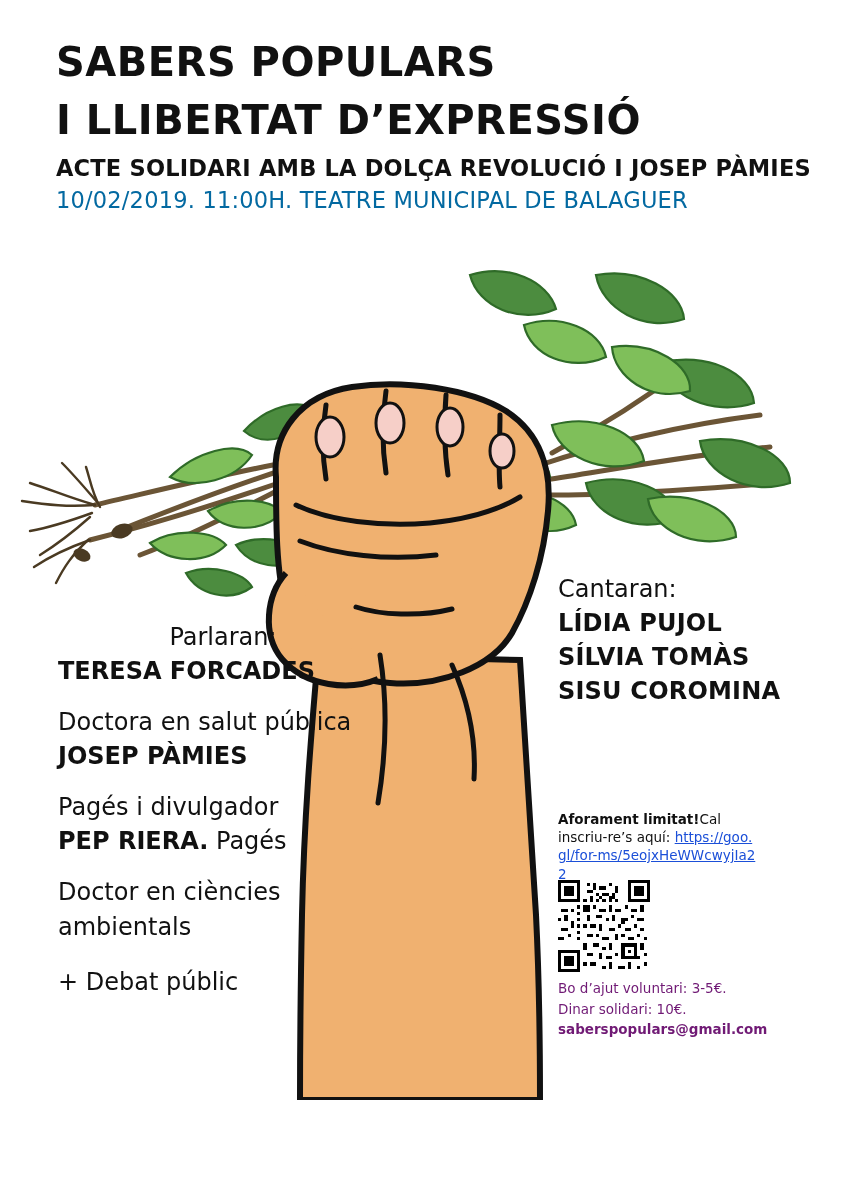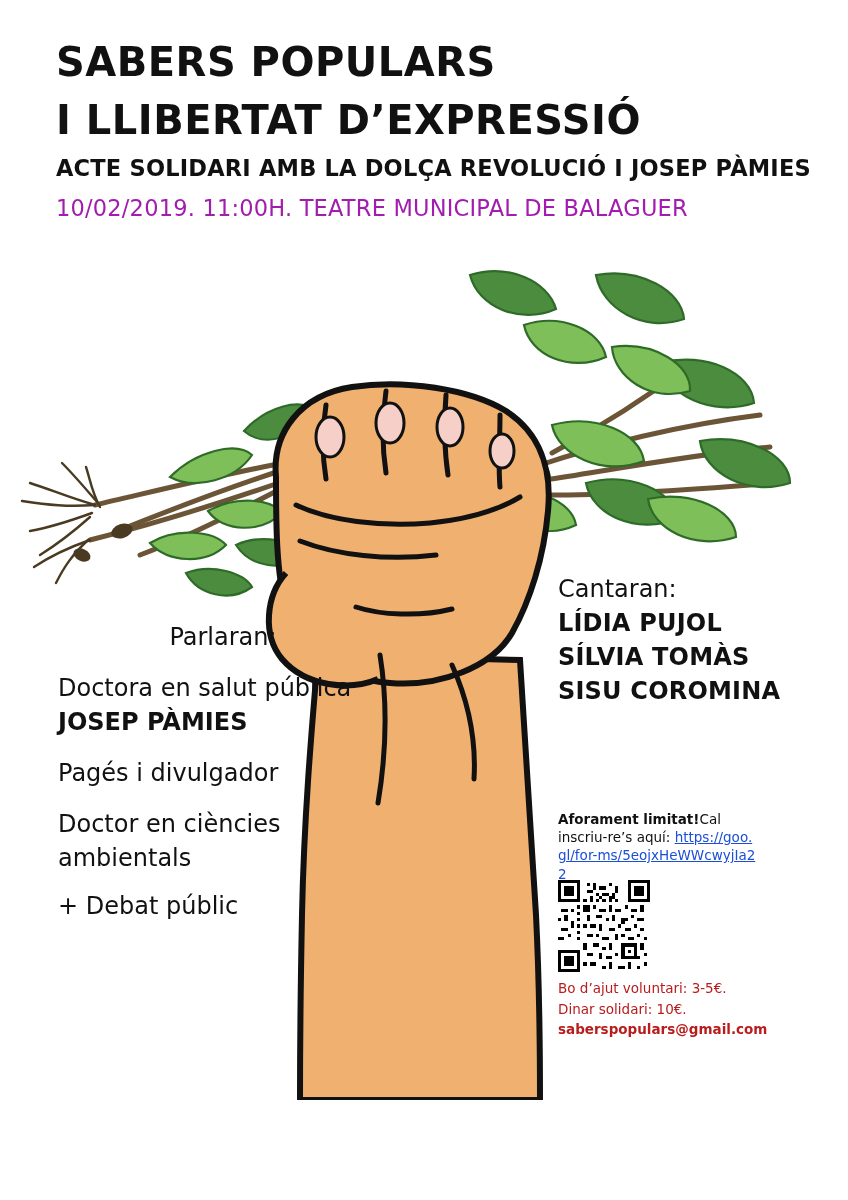--- a/index.html
+++ b/index.html
@@ -31,38 +31,38 @@
     font-weight:600;
     letter-spacing:0.2px;
     margin-top:12px;
     color:#111;
     white-space:nowrap;
   }
   .subtitle2{
     font-size:22.5px;
     font-weight:500;
     letter-spacing:0.2px;
-    margin-top:14px;
-    color:#a21caf;
+    margin-top:6px;
+    color:#0369a1;
     white-space:nowrap;
   }
 
   
   .art{position:absolute;left:0;top:255px;width:848px;height:840px;}
   .art svg{display:block;}
 
   
   .speakers{
     position:absolute;left:58px;top:620px;width:330px;
     font-size:24px;line-height:1.42;color:#111;
   }
   .speakers .lead{font-weight:400;text-align:center;}
   .speakers .name{font-weight:bold;}
   .speakers .role{font-weight:400;margin-top:17px;}
-  .speakers .debate{margin-top:14px;font-weight:400;}
+  .speakers .debate{margin-top:21px;font-weight:400;}
 
   
   .singers{
     position:absolute;left:558px;top:572px;width:280px;
     font-size:24px;line-height:1.42;color:#111;
   }
   .singers .lead{font-weight:400;}
   .singers .name{font-weight:bold;letter-spacing:0.2px;}
 
   .enroll{
@@ -70,21 +70,21 @@
     font-size:13.5px;line-height:1.35;color:#111;
   }
   .enroll b{font-weight:bold;}
   .enroll a{color:#1b4fd8;text-decoration:underline;word-break:break-all;}
 
   .qr{position:absolute;left:558px;top:880px;width:92px;height:92px;}
   .qr svg{display:block;}
 
   .infoblock{
     position:absolute;left:558px;top:978px;width:260px;
-    font-size:13.5px;line-height:1.52;color:#b91c1c;
+    font-size:13.5px;line-height:1.52;color:#701a75;
   }
   .infoblock .email{font-weight:bold;}
 
   
   .footer{position:absolute;left:0;top:1098px;width:848px;height:100px;}
 </style>
 </head>
 <body>
 
 <div class="poster">
@@ -189,23 +189,28 @@
         <ellipse cx="450" cy="172" rx="13" ry="19"></ellipse>
         <ellipse cx="502" cy="196" rx="12" ry="17"></ellipse>
       </g>
 
       <path d="M286 318 C266 340, 262 380, 282 404 C306 432, 350 436, 378 424" fill="#f0b170" stroke="#111" stroke-width="6"></path>
     </svg>
   </div>
 
   <div class="speakers">
     <div class="lead">Parlaran:</div>
+    <div class="name">TERESA FORCADES</div>
     <div class="role">Doctora en salut pública</div>
     <div class="name">JOSEP PÀMIES</div>
     <div class="role">Pagés i divulgador</div>
+    <div>
+      <span class="name">PEP RIERA.</span>
+      <span class="role">Pagés</span>
+    </div>
     <div class="role">Doctor en ciències ambientals</div>
     <div class="debate">+ Debat públic</div>
   </div>
 
   <div class="singers">
     <div class="lead">Cantaran:</div>
     <div class="name">LÍDIA PUJOL</div>
     <div class="name">SÍLVIA TOMÀS</div>
     <div class="name">SISU COROMINA</div>
   </div>

